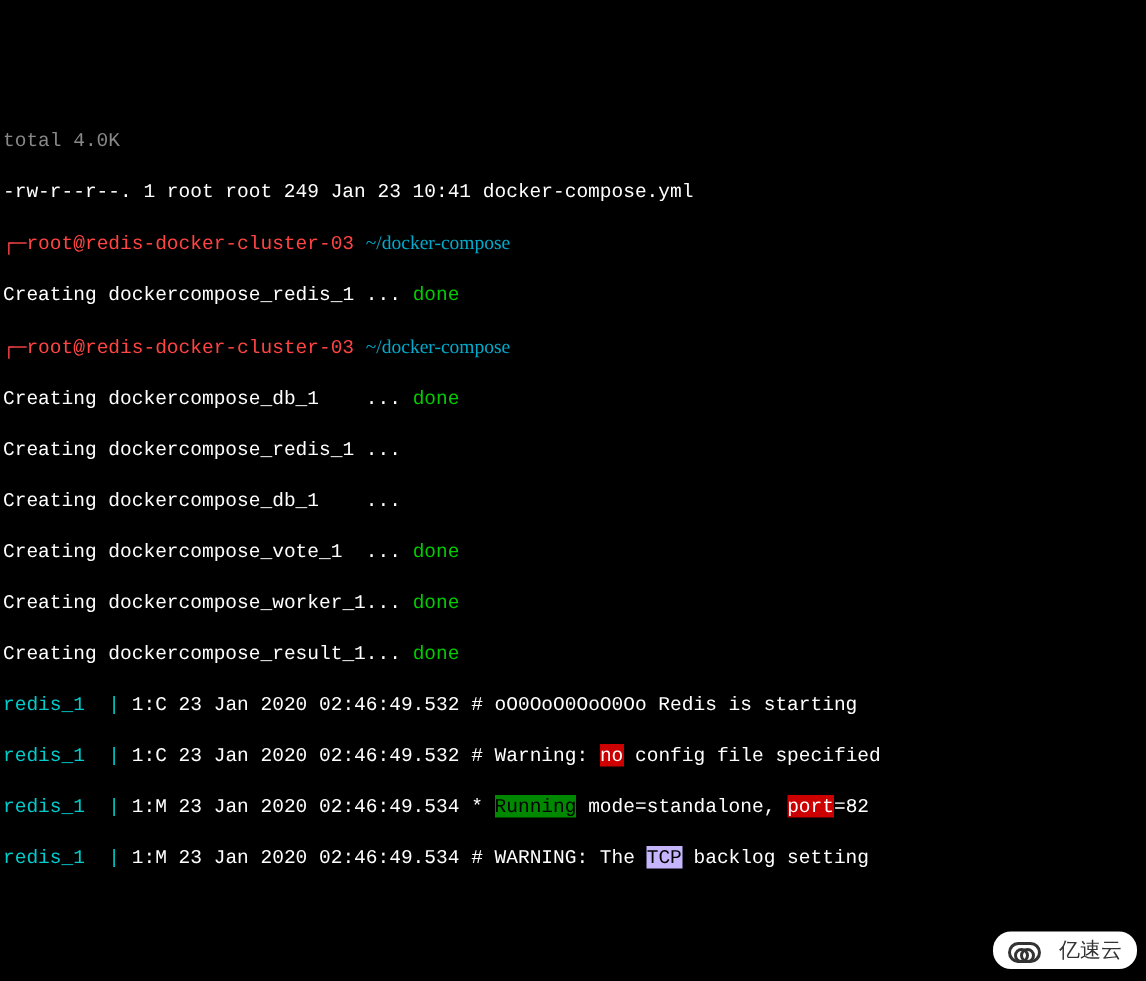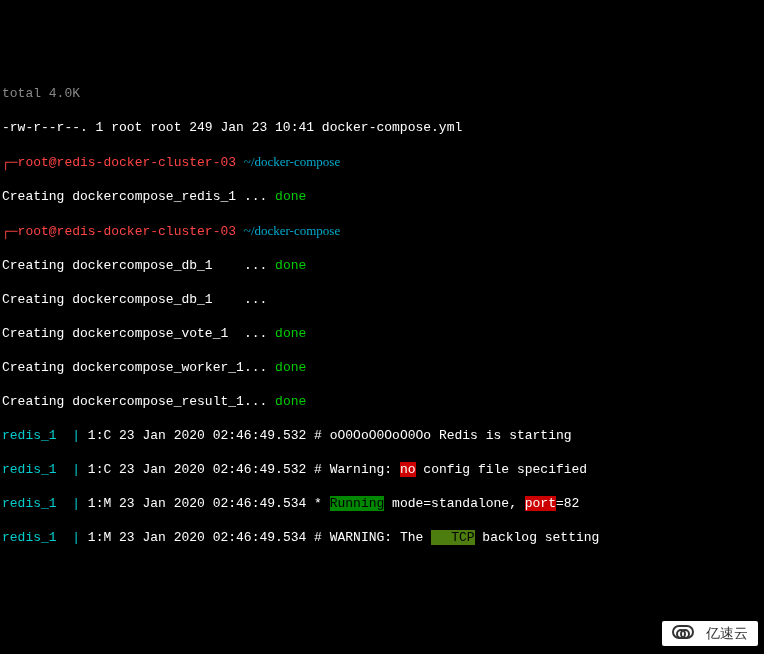--- a/index.html
+++ b/index.html
@@ -17,34 +17,34 @@
       position: relative;
     }
     .w { color: #ffffff; }
     .g { color: #00cc00; }
     .r { color: #ff4444; }
     .c { color: #00cccc; margin-top: 24px; }
     .cb { color: #00aacc; font-family: Liberation Serif, serif; }
     .gr { color: #888888; }
     .bg-r { background: #cc0000; color: #fff; }
     .bg-g { background: #008800; color: #000000; }
-    .bg-grey { background: #4d7c0f; color: #000; padding-left: 20px; }
+    .bg-grey { background: #c4b5fd; color: #000; }
     .line { display: block; }
     .watermark {
       position: absolute;
       right: 6px;
       bottom: 8px;
       background: #fff;
       color: #333;
       font-family: sans-serif;
       font-size: 14px;
       padding: 4px 10px;
-      border-radius: 2px;
+      border-radius: 12px;
       display: flex;
-      align-items: flex-start;
+      align-items: flex-end;
       gap: 12px;
     }
     .watermark .logo {
       width: 22px; height: 14px;
       border: 2px solid #333;
       border-radius: 8px;
       position: relative;
       display: inline-block;
     }
     .watermark .logo::before, .watermark .logo::after {
@@ -63,20 +63,21 @@
 
 
 
 <div>
 <span class="line gr">total 4.0K</span>
 <span class="line w">-rw-r--r--. 1 root root 249 Jan 23 10:41 docker-compose.yml</span>
 <span class="line"><span class="r">┌─</span><span class="r">root@redis-docker-cluster-03</span> <span class="cb">~/docker-compose</span></span>
 <span class="line"><span class="w">Creating</span> <span class="w">dockercompose_redis_1</span> <span class="w">...</span> <span class="g">done</span></span>
 <span class="line"><span class="r">┌─</span><span class="r">root@redis-docker-cluster-03</span> <span class="cb">~/docker-compose</span></span>
 <span class="line"><span class="w">Creating</span> <span class="w">dockercompose_db_1</span>    <span class="w">...</span> <span class="g">done</span></span>
+<span class="line"><span class="w">Creating</span> <span class="w">dockercompose_redis_1</span> <span class="w">...</span></span>
 <span class="line"><span class="w">Creating</span> <span class="w">dockercompose_db_1</span>    <span class="w">...</span></span>
 <span class="line"><span class="w">Creating</span> <span class="w">dockercompose_vote_1</span>  <span class="w">...</span> <span class="g">done</span></span>
 <span class="line"><span class="w">Creating</span> <span class="w">dockercompose_worker_1</span><span class="w">...</span> <span class="g">done</span></span>
 <span class="line"><span class="w">Creating</span> <span class="w">dockercompose_result_1</span><span class="w">...</span> <span class="g">done</span></span>
 <span class="line"><span class="c">redis_1</span>  <span class="c">|</span> <span class="w">1:C 23 Jan 2020 02:46:49.532</span> <span class="w"># oO0OoO0OoO0Oo Redis is starting </span></span>
 <span class="line"><span class="c">redis_1</span>  <span class="c">|</span> <span class="w">1:C 23 Jan 2020 02:46:49.532</span> <span class="w"># Warning: </span><span class="bg-r">no</span><span class="w"> config file specified</span></span>
 <span class="line"><span class="c">redis_1</span>  <span class="c">|</span> <span class="w">1:M 23 Jan 2020 02:46:49.534</span> <span class="w">* </span><span class="bg-g">Running</span><span class="w"> mode=standalone, </span><span class="bg-r">port</span><span class="w">=82</span></span>
 <span class="line"><span class="c">redis_1</span>  <span class="c">|</span> <span class="w">1:M 23 Jan 2020 02:46:49.534</span> <span class="w"># WARNING: The </span><span class="bg-grey">TCP</span><span class="w"> backlog setting </span></span>
 
 

